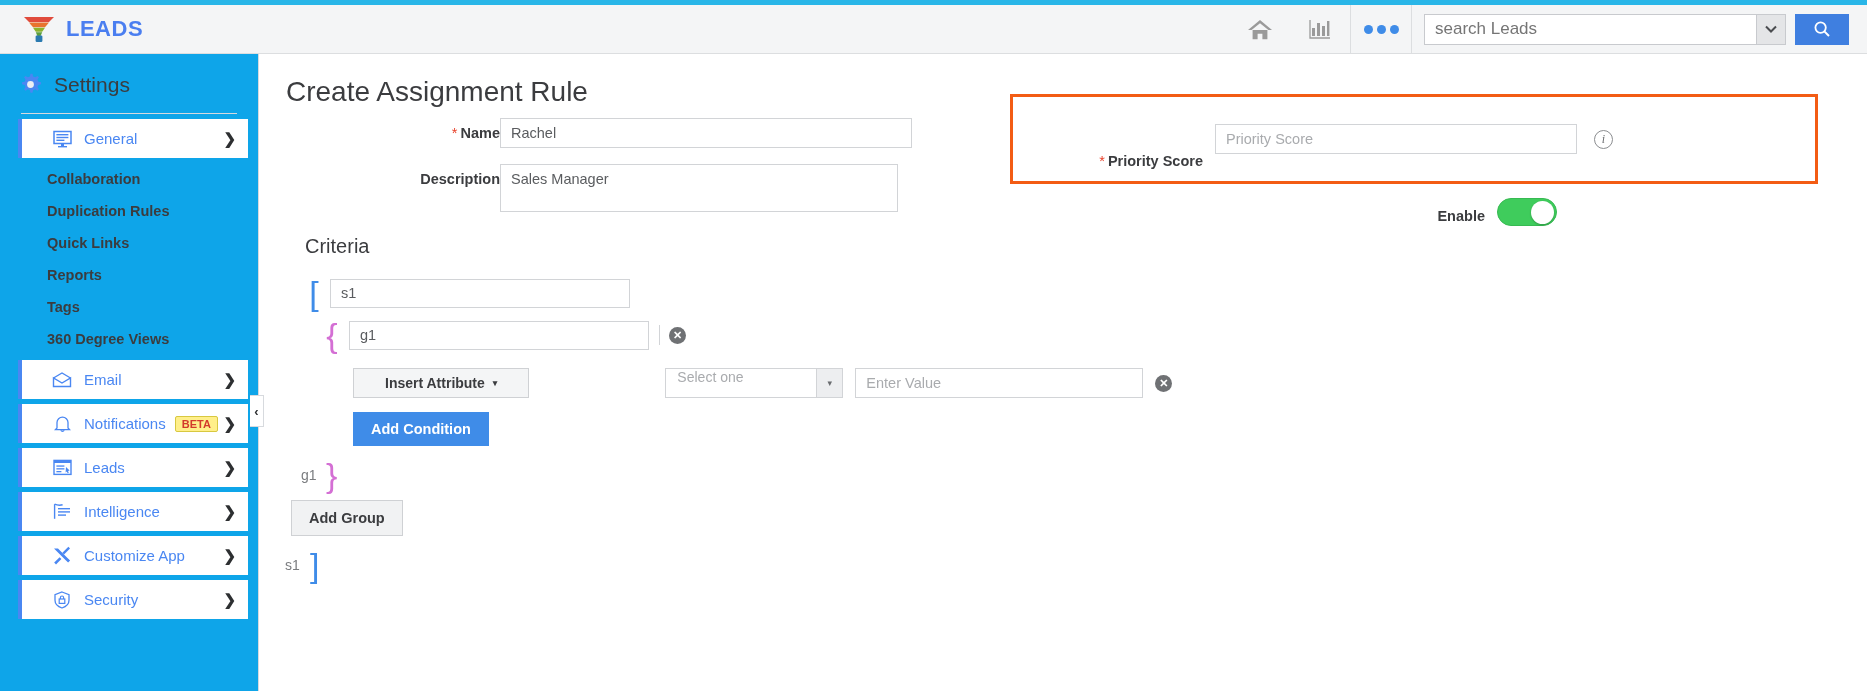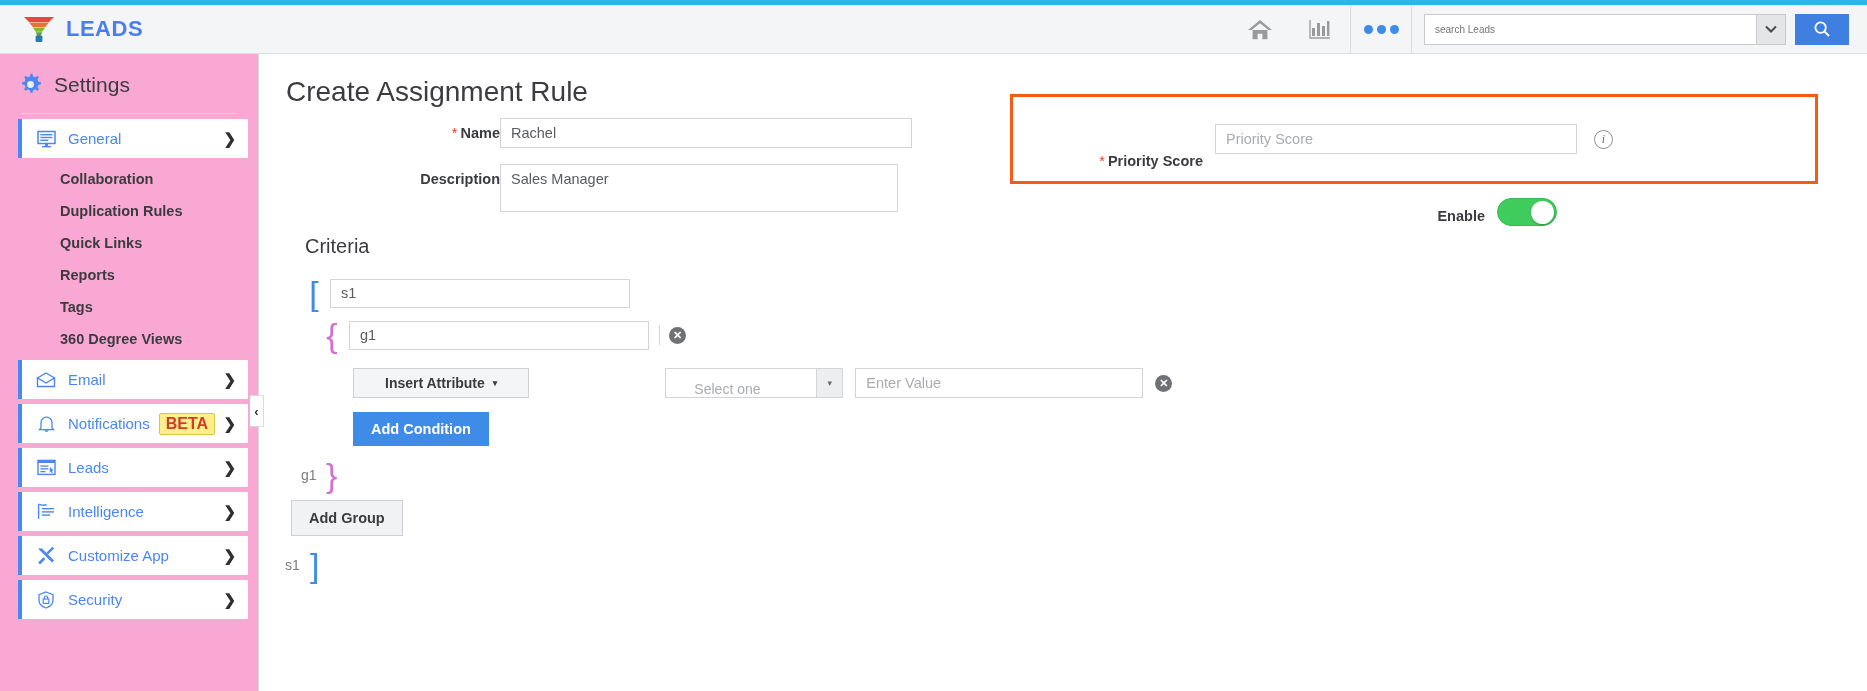--- a/index.html
+++ b/index.html
@@ -38,59 +38,59 @@
     width: 60px; height: 49px; display: flex; align-items: center; justify-content: center;
     color: #9a9a9a;
   }
   .hicon.dots { border-left: 1px solid #dcdee0; border-right: 1px solid #dcdee0; width: 62px; }
   .dot { width: 9px; height: 9px; border-radius: 50%; background: #3f8ce8; display: inline-block; margin: 0 2px; }
 
   .searchwrap { display: flex; align-items: center; margin-left: 12px; margin-right: 18px; }
   .searchbox {
     width: 332px; height: 31px; border: 1px solid #c8cace; border-right: none;
     background: #fff; display: flex; align-items: center; padding-left: 10px;
-    font-size: 10px; color: #8b8d90;
+    font-size: 17px; color: #8b8d90;
   }
   .searchcaret {
     width: 30px; height: 31px; border: 1px solid #c8cace; background: #e4e5e7;
     display: flex; align-items: center; justify-content: center; color: #4a4c4f; font-size: 11px;
   }
   .searchbtn {
     width: 54px; height: 31px; background: #3f7fe0; margin-left: 9px;
     display: flex; align-items: center; justify-content: center;
   }
 
   
   .sidebar {
     position: absolute; top: 54px; left: 0; width: 259px; height: 637px;
-    background: #f9a8d4; border-right: 1px solid #d7dade;
+    background: #0ea5e9; border-right: 1px solid #d7dade;
     overflow: hidden;
   }
   .settings-head {
     display: flex; align-items: center; padding: 18px 0 16px 18px;
   }
   .settings-title { font-size: 21px; color: #3b3c3f; margin-left: 11px; }
   .settings-divider { height: 1px; background: #d6d9de; margin: 0 21px 0 21px; }
 
   .nav-item {
     display: flex; align-items: center; height: 39px;
     background: #ffffff; border-left: 4px solid #4a87f2;
-    margin: 5px 10px 5px 18px; padding-left: 14px; position: relative;
+    margin: 5px 10px 5px 18px; padding-left: 30px; position: relative;
   }
   .nav-label { font-size: 15px; color: #4a87f2; margin-left: 12px; }
   .nav-chevron { position: absolute; right: 12px; color: #2d2f31; font-size: 15px; font-weight: bold; }
   .nav-icon { width: 20px; height: 20px; display: flex; align-items: center; justify-content: center; }
   .beta {
     margin-left: 9px; background: #ffef8a; border: 1px solid #d8c840; color: #d33a2c;
-    font-size: 16px; font-weight: bold; padding: 1px 6px; border-radius: 2px;
+    font-size: 11px; font-weight: bold; padding: 1px 6px; border-radius: 2px;
   }
 
   .sub-item {
     font-size: 14.5px; font-weight: bold; color: #3b3c3f;
-    padding: 8px 0 8px 60px;
+    padding: 8px 0 8px 47px;
   }
 
   
   .collapse-handle {
     position: absolute; left: 250px; top: 395px; width: 14px; height: 32px;
     background: #ffffff; border: 1px solid #d7dade; border-left: none;
     display: flex; align-items: center; justify-content: center;
     font-size: 13px; color: #2d2f31; font-weight: bold;
     z-index: 5;
   }
@@ -178,21 +178,21 @@
 
   .btn-attr {
     height: 30px; border: 1px solid #cfd1d4; background: #f4f5f6;
     font-size: 14px; font-weight: bold; color: #3b3c3f;
     padding: 0 31px; display: flex; align-items: center;
   }
   .caret-dn { margin-left: 8px; font-size: 9px; }
 
   .selwrap {
     width: 178px; height: 30px; border: 1px solid #d2d4d7; background: #fff;
-    display: flex; align-items: flex-end; font-size: 14px; color: #a9abae; padding-left: 28px; gap: 44px;
+    display: flex; align-items: flex-start; font-size: 14px; color: #a9abae; padding-left: 11px; gap: 44px;
   }
   .selcaret {
     margin-left: auto; width: 26px; height: 28px; background: #edeef0;
     border-left: 1px solid #d2d4d7; display: flex; align-items: center;
     justify-content: center; font-size: 9px; color: #6a6c6f;
   }
   .in-value { width: 288px; height: 30px; }
 
   .btn-primary {
     background: #3f8ce8; color: #fff; font-size: 14.5px; font-weight: bold;

